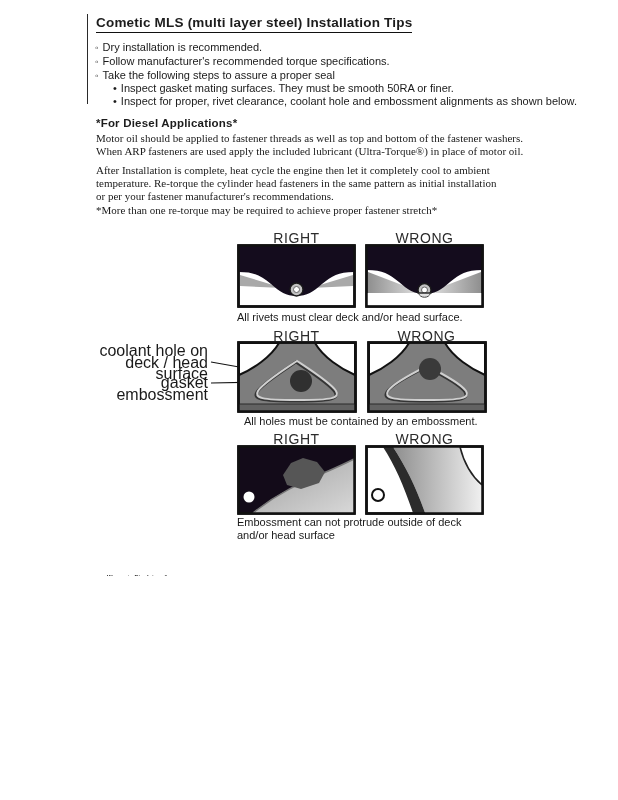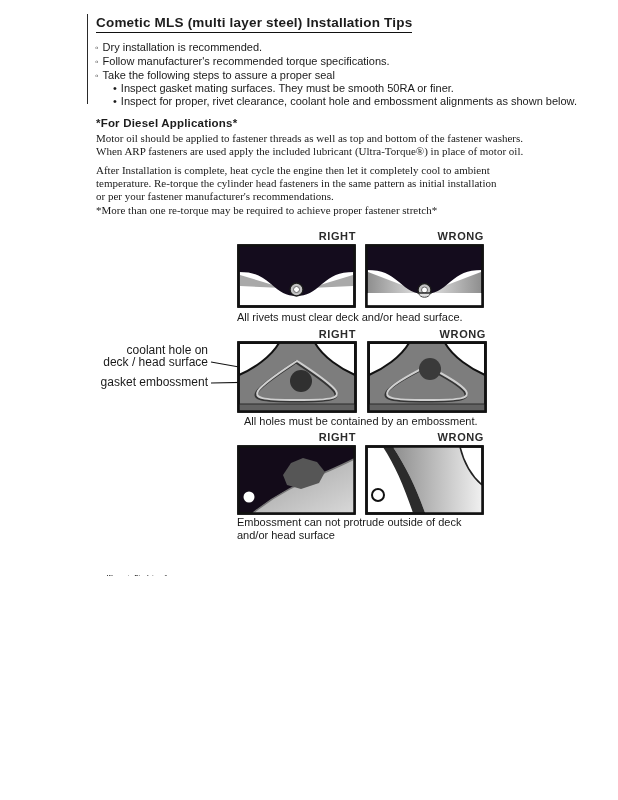--- a/index.html
+++ b/index.html
@@ -11,23 +11,23 @@
   
   .scanline{left:87px;top:14px;width:1px;height:90px;background:#2a2a2a;}
   .title{left:96px;top:15px;font-size:13.5px;font-weight:bold;letter-spacing:.2px;}
   .title span{display:inline-block;border-bottom:1.5px solid #111;padding-bottom:2px;}
   .tips{left:95px;top:41px;font-size:11px;line-height:12.8px;color:#1a1a1a;}
   .b::before{content:"◦";margin-right:4px;font-size:10px;}
   .sb{padding-left:18px;}
   .sb::before{content:"•";margin-right:4px;}
   .h2{left:96px;top:117px;font-size:11.5px;font-weight:bold;letter-spacing:.2px;}
   .para{left:96px;font-size:11px;line-height:12.9px;color:#1a1a1a;width:460px;font-family:Liberation Serif, serif;}
-  .rwlabel{font-size:11px;font-weight:700;letter-spacing:.6px;color:#2b2b2b;width:119px;text-align:right;}
+  .rwlabel{font-size:14px;font-weight:400;letter-spacing:.6px;color:#2b2b2b;width:119px;text-align:center;}
   .caption{font-size:11px;color:#1a1a1a;line-height:13px;}
-  .anno{font-size:12px;color:#1a1a1a;line-height:11.5px;text-align:right;width:110px;}
+  .anno{font-size:16px;color:#1a1a1a;line-height:11.5px;text-align:right;width:110px;}
   .diagbox{width:119px;}
   .disc{left:107px;top:574px;width:424px;font-size:5.9px;line-height:7px;color:#262626;letter-spacing:.05px;}
   .disc .dh{font-weight:bold;margin-bottom:6px;}
   .disc p{margin:0 0 7px 0;}
   .disc .tight{margin:0;}
   .footer-code{left:390px;top:761px;font-size:19px;color:#333;letter-spacing:.3px;}
   svg{display:block;}
 </style>
 </head>
 <body>

